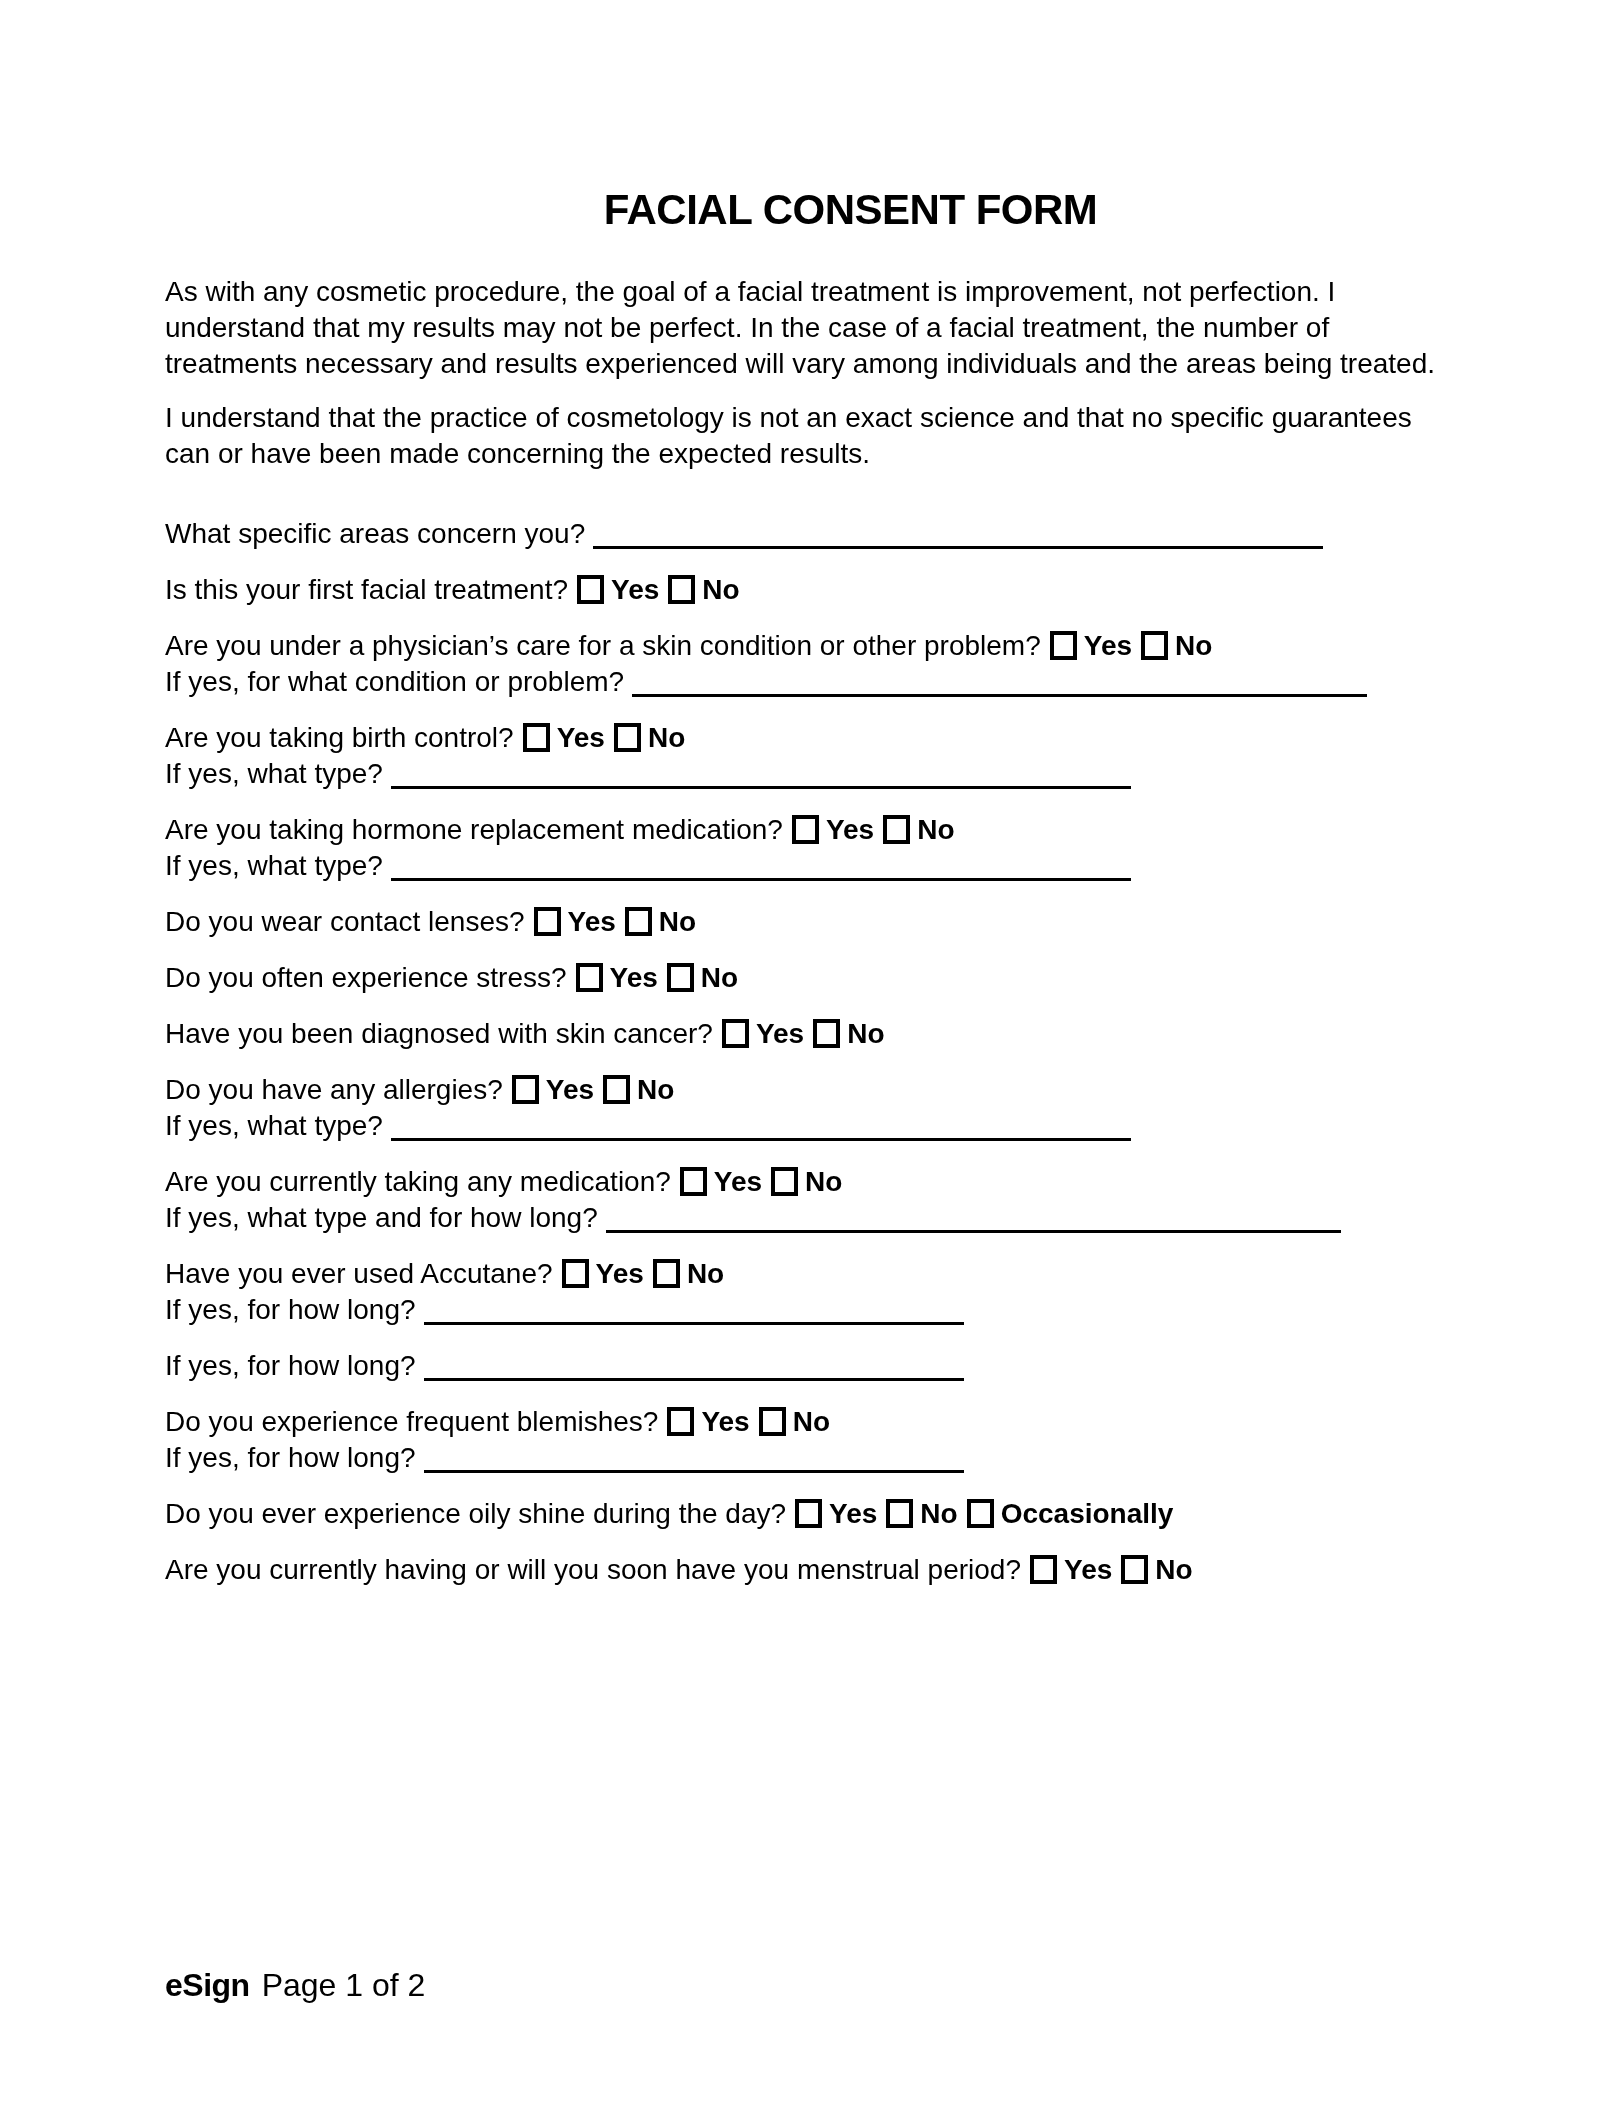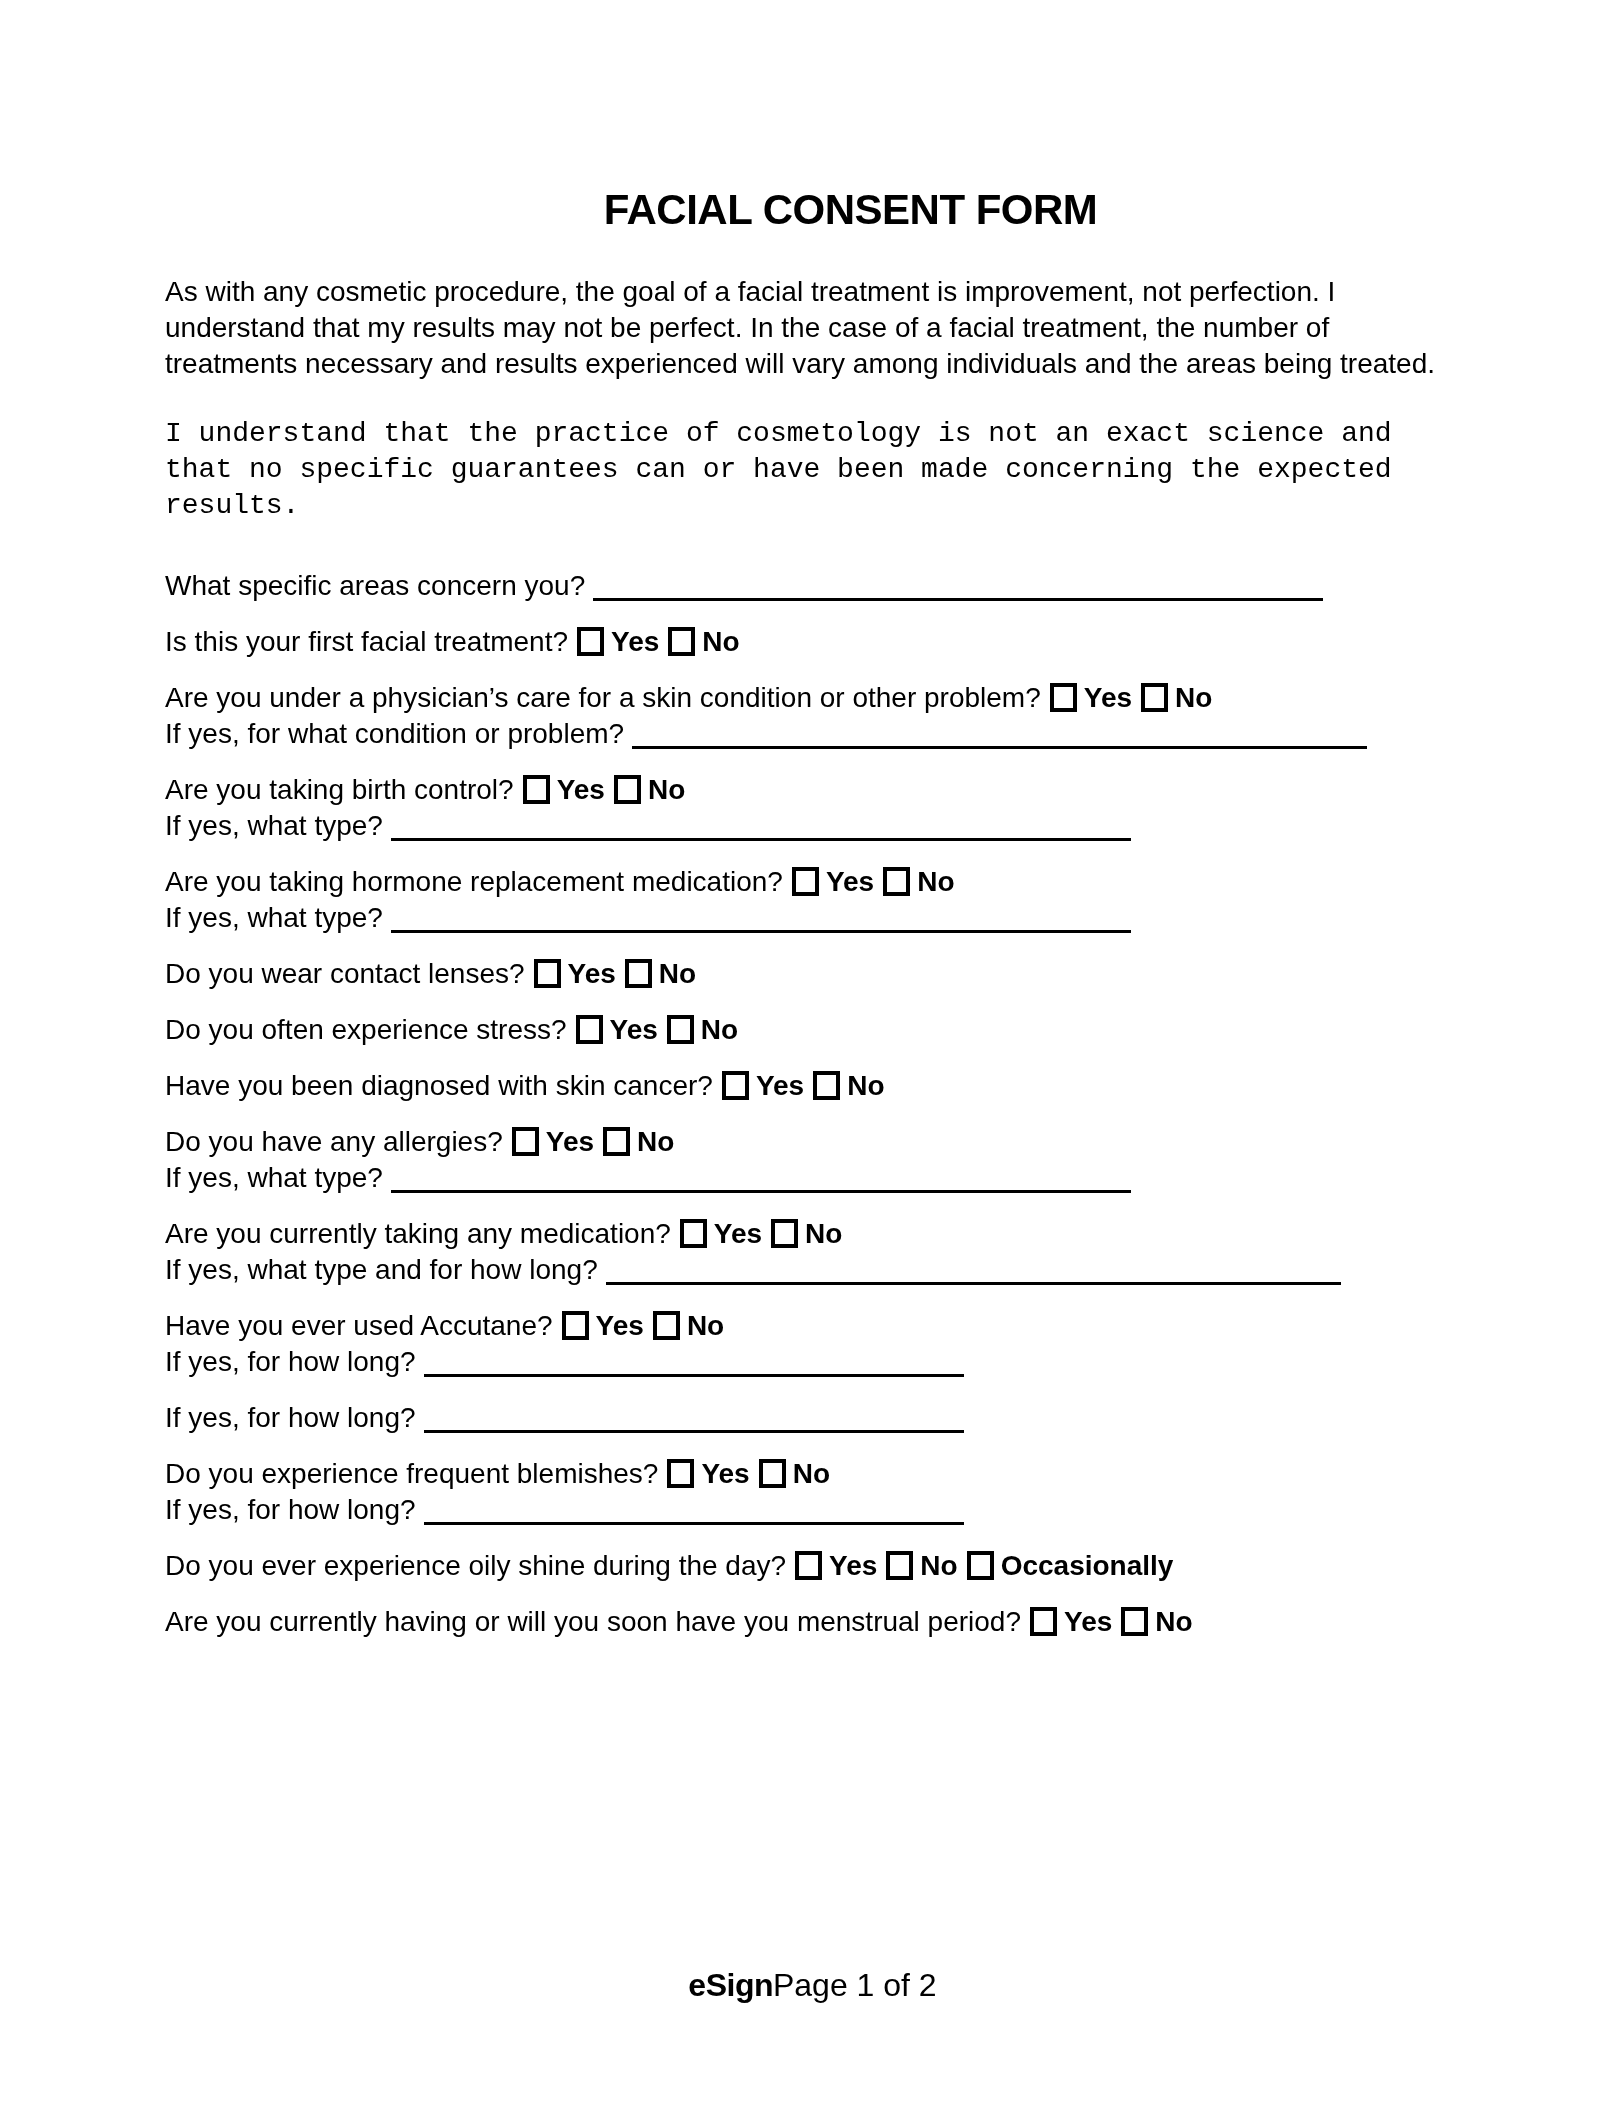--- a/index.html
+++ b/index.html
@@ -18,34 +18,34 @@
   .hdr-row{white-space:nowrap;line-height:36px;margin-bottom:10px;}
   .blank{
     display:inline-block;height:8px;border-bottom:3px solid #000;
     vertical-align:-6px;margin-left:8px;
   }
   .w-client{width:452px;} .w-dob{width:218px;} .w-addr{width:735px;}
   .w-phone{width:355px;} .w-email{width:345px;}
   .lbl-gap{margin-left:16px;}
   .paras{margin-top:40px;width:1295px;}
   .paras p{margin:0;}
-  .paras p + p{margin-top:34px;font-family:Liberation Mono, monospace;}
+  .paras p + p{margin-top:18px;}
   .questions{margin-top:44px;}
   .q-block{margin-bottom:20px;}
   .q-row{white-space:nowrap;}
   .q-text{font-weight:400;}
   .f-row{white-space:nowrap;}
   .cb{
     display:inline-block;width:27px;height:29px;border:4px solid #000;
     box-sizing:border-box;vertical-align:-5px;margin:0 7px 0 9px;background:#fff;
   }
   .cb-label{font-weight:700;text-align:right;}
   .footer{
     position:absolute;left:165px;right:164px;bottom:98px;
-    display:flex;justify-content:center;align-items:baseline;
+    display:flex;justify-content:flex-start;align-items:baseline;gap:12px;
   }
   .brand{font-weight:700;font-size:32px;letter-spacing:-0.5px;}
   .page-label{font-size:32px;}
 </style>
 </head>
 <body>
 
 <div class="page">
 
   <h1 class="title">FACIAL CONSENT FORM</h1>

